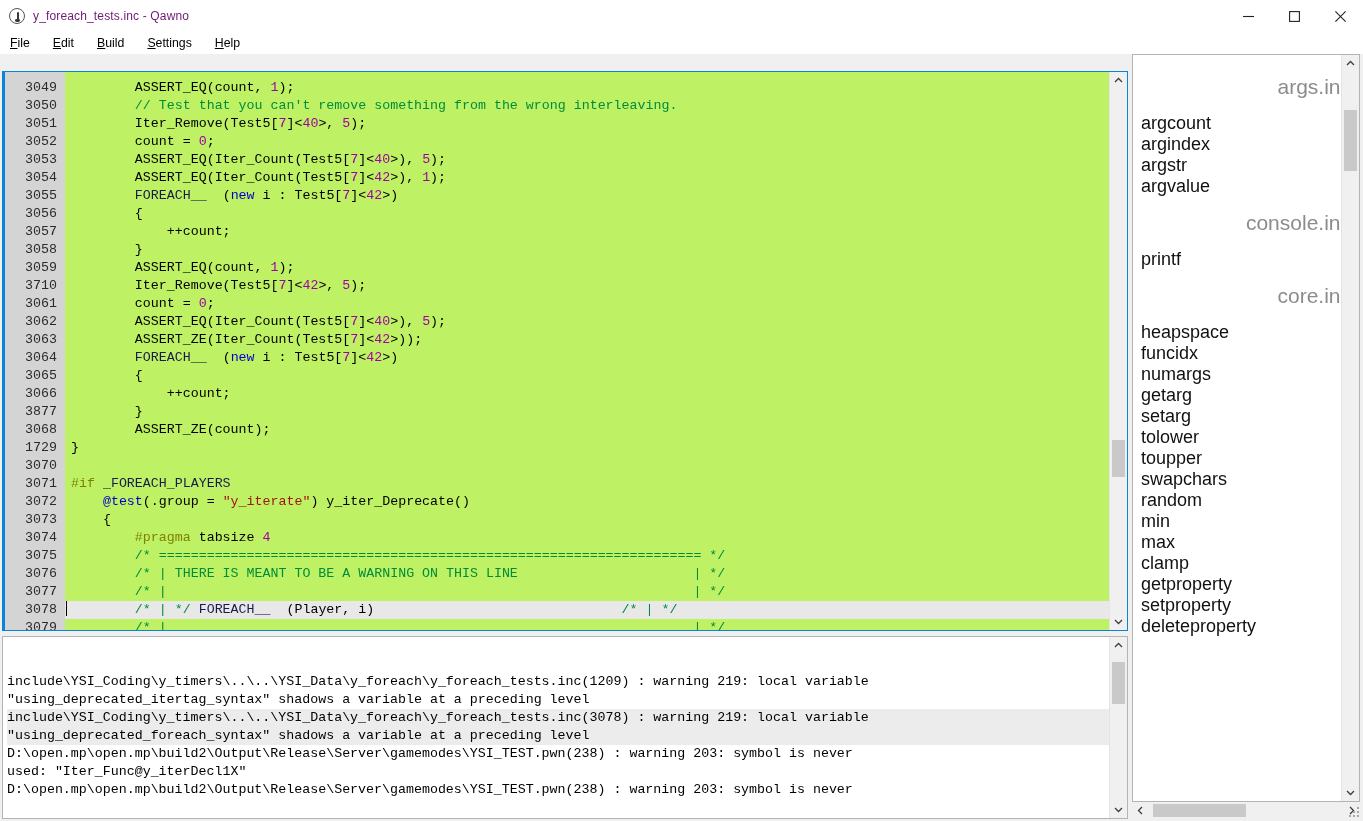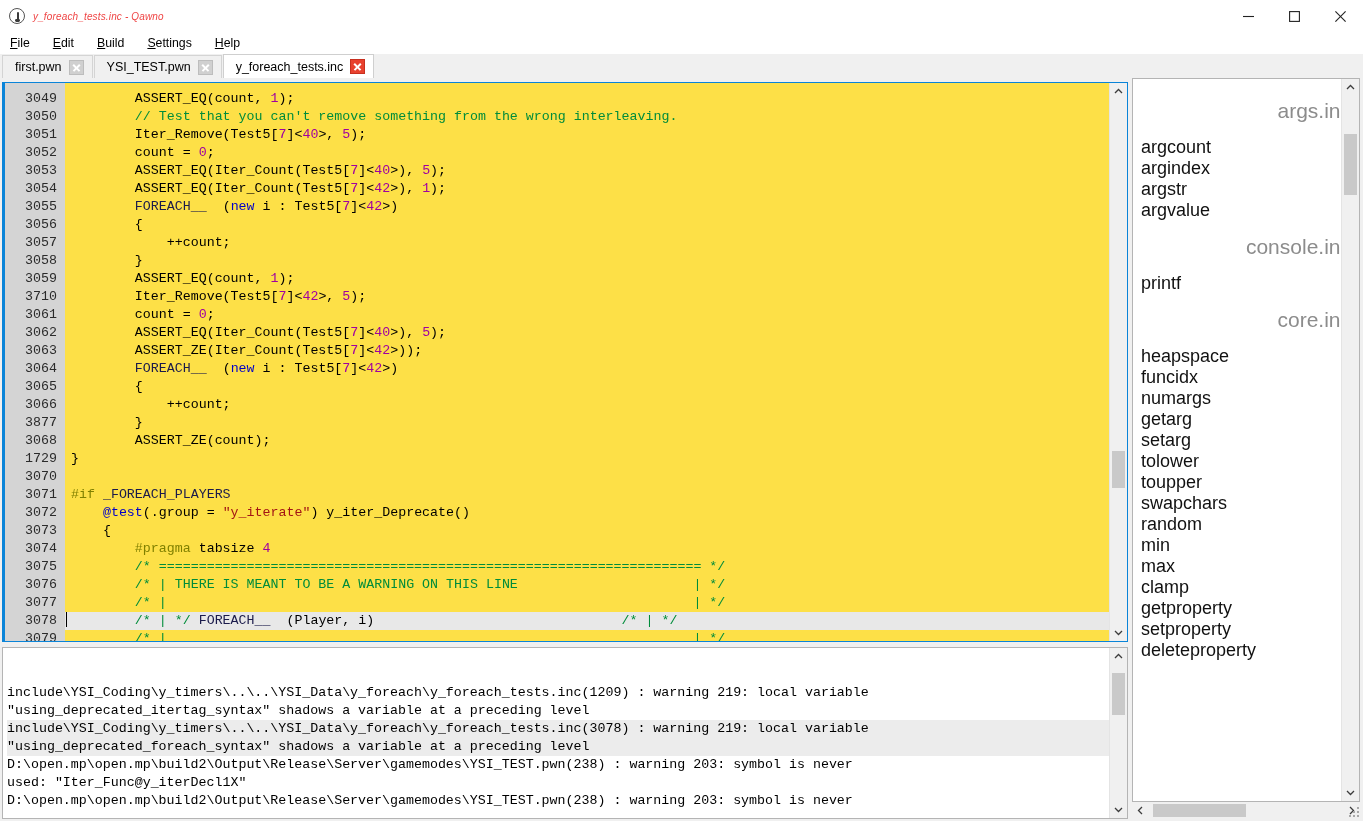--- a/index.html
+++ b/index.html
@@ -50,25 +50,24 @@
   }
   .app-icon::after {
     content: "";
     position: absolute;
     left: 5.2px; top: 9.8px;
     width: 5px; height: 3.4px;
     background: #3a3a3a;
     border-radius: 1.4px;
   }
   .title-text {
-    font-size: 10px;
-    color: #ef4444;
+    font-size: 12px;
+    color: #701a75;
     letter-spacing: 0.15px;
     white-space: nowrap;
-    font-style: italic;
   }
   .wincontrols {
     position: absolute;
     right: 0; top: 0;
     height: 32px;
     display: flex;
   }
   .wc {
     width: 46px; height: 32px;
     display: flex; align-items: center; justify-content: center;
@@ -161,23 +160,23 @@
   .left-col {
     display: flex;
     flex-direction: column;
     flex: 1 1 auto;
     min-width: 0;
   }
 
   
   .editor-wrap {
     flex: 0 0 560px;
-    margin: 4px 4px 0 2px;
+    margin: 17px 4px 0 2px;
     border: 1px solid #0a84d8;
-    background: #fde047;
+    background: #bef264;
     display: flex;
     overflow: hidden;
     position: relative;
   }
   .gutter {
     flex: 0 0 62px;
     background: #d4d4d4;
     color: #2b2b2b;
     font-family: "Liberation Mono", monospace;
     font-size: 13.3px;
@@ -359,34 +358,20 @@
   </div>
 
   <div class="menubar" id="menubar">
       <div class="menu-item"><u>F</u><span>ile</span></div>
       <div class="menu-item"><u>E</u><span>dit</span></div>
       <div class="menu-item"><u>B</u><span>uild</span></div>
       <div class="menu-item"><u>S</u><span>ettings</span></div>
       <div class="menu-item"><u>H</u><span>elp</span></div>
     </div>
 
-  <div class="tabbar" id="tabbar">
-      <div class="tab">
-        <span>first.pwn</span>
-        <span class="tab-close"></span>
-      </div>
-      <div class="tab">
-        <span>YSI_TEST.pwn</span>
-        <span class="tab-close"></span>
-      </div>
-      <div class="tab active">
-        <span>y_foreach_tests.inc</span>
-        <span class="tab-close"></span>
-      </div>
-    </div>
 
   <div class="body-area">
 
     <div class="left-col">
 
       <div class="editor-wrap">
         <div class="gutter" id="gutter">
             <div>3049</div>
             <div>3050</div>
             <div>3051</div>

